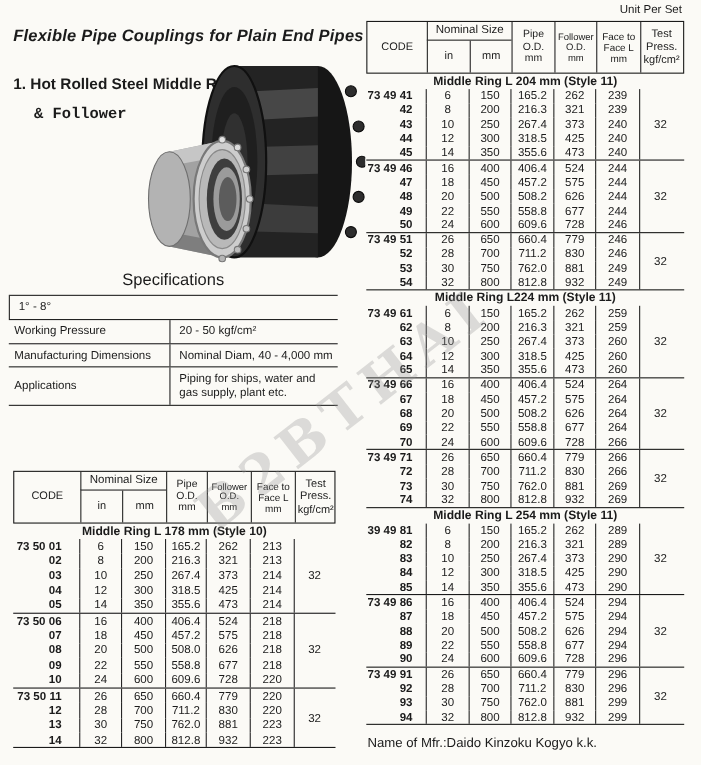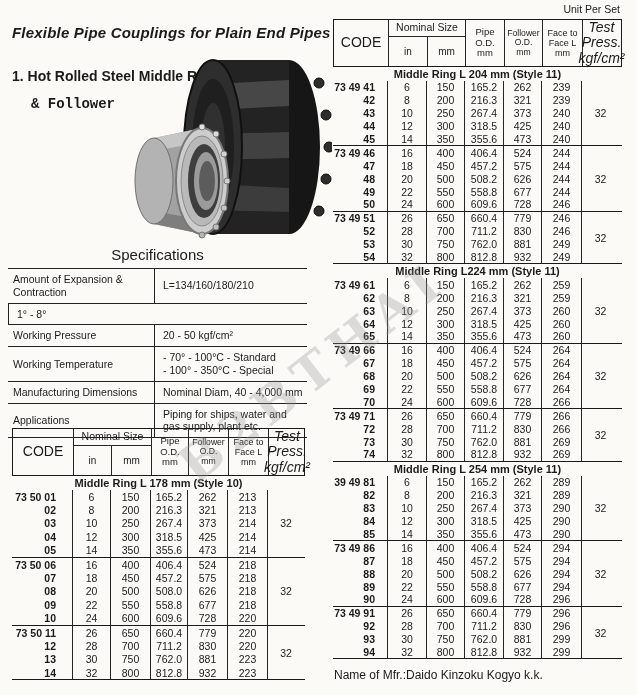--- a/index.html
+++ b/index.html
@@ -22,28 +22,28 @@
   .spec-label{font-size:10.5px;line-height:1.22;padding:4px 2px 4px 5px;}
   .spec-value{font-size:10.5px;line-height:1.22;padding:4px 2px 4px 8px;border-left:1.3px solid #222;white-space:pre-line;align-self:stretch;display:flex;align-items:center;}
   
   .left-table{position:absolute;left:12px;top:428px;width:293px;}
   .right-col{position:absolute;left:333px;top:3px;width:289px;}
   .unit{font-size:10.5px;text-align:right;margin-bottom:4px;padding-right:2px;}
   .rgrid{grid-template-columns:54px 39px 38px 39px 38px 40px 38px;}
   .lgrid{grid-template-columns:60px 38px 40px 37px 40px 40px 37px;}
   .thead{display:grid;grid-template-rows:17px 29px;border-top:1.6px solid #1a1a1a;border-bottom:1.6px solid #1a1a1a;border-left:1px solid #1a1a1a;border-right:1px solid #1a1a1a;}
   .hc{display:flex;align-items:center;justify-content:center;text-align:center;font-size:9px;line-height:1.12;white-space:pre-line;border-left:1px solid #262626;}
-  .hc.code-h{grid-area:1/1/3/2;font-size:14px;border-left:none;}
+  .hc.code-h{grid-area:1/1/3/2;font-size:10px;border-left:none;}
   .hc.nominal{grid-area:1/2/2/4;font-size:10.5px;border-bottom:1px solid #262626;}
   .hc.in-h{grid-area:2/2/3/3;font-size:10px;}
   .hc.mm-h{grid-area:2/3/3/4;font-size:10px;}
   .hc.pipe-h{grid-area:1/4/3/5;font-size:9.5px;}
   .hc.follower-h{grid-area:1/5/3/6;font-size:8.6px;}
   .hc.face-h{grid-area:1/6/3/7;font-size:9px;}
-  .hc.test-h{grid-area:1/7/3/8;font-size:14px;font-style:italic;}
+  .hc.test-h{grid-area:1/7/3/8;font-size:10px;}
   .section-title{font-weight:bold;text-align:center;font-size:11px;height:14px;line-height:14px;}
   .tgroup{display:grid;border-bottom:1.5px solid #1a1a1a;}
   .tgroup.rgrid{grid-auto-rows:12.9px;}
   .tgroup.lgrid{grid-auto-rows:13.4px;}
   .tcell{display:flex;align-items:center;justify-content:center;font-size:10.5px;}
   .tcell.num,.tcell.test{border-left:1px solid #262626;}
   .tcell.code{justify-content:flex-end;padding-right:12px;font-weight:bold;}
   .lgrid .tcell.code{padding-right:16px;}
   .mfr-note{position:absolute;left:334px;top:668px;font-size:12px;}
   
@@ -97,34 +97,25 @@
     <circle cx="142" cy="158" r="3" fill="#c6c6c6" stroke="#777"></circle>
     <circle cx="134" cy="177" r="3" fill="#bdbdbd" stroke="#777"></circle>
     <circle cx="120" cy="185" r="3" fill="#b5b5b5" stroke="#777"></circle>
   </g>
 </svg>
 
 <div class="spec-wrap">
   <div class="spec-title">Specifications</div>
   <div class="spec-table">
     <div class="spec-row">
-      <div class="spec-label">Amount of Expansion &amp; Contraction</div>
-      <div class="spec-value">L=134/160/180/210</div>
-    </div>
-    <div class="spec-row">
       <div class="spec-value">1° - 8°</div>
     </div>
     <div class="spec-row">
       <div class="spec-label">Working Pressure</div>
       <div class="spec-value">20 - 50 kgf/cm²</div>
-    </div>
-    <div class="spec-row">
-      <div class="spec-label">Working Temperature</div>
-      <div class="spec-value">-  70°  - 100°C - Standard
-- 100°  - 350°C - Special</div>
     </div>
     <div class="spec-row">
       <div class="spec-label">Manufacturing Dimensions</div>
       <div class="spec-value">Nominal Diam, 40 - 4,000 mm</div>
     </div>
     <div class="spec-row">
       <div class="spec-label">Applications</div>
       <div class="spec-value">Piping for ships, water and
 gas supply, plant etc.</div>
     </div>

